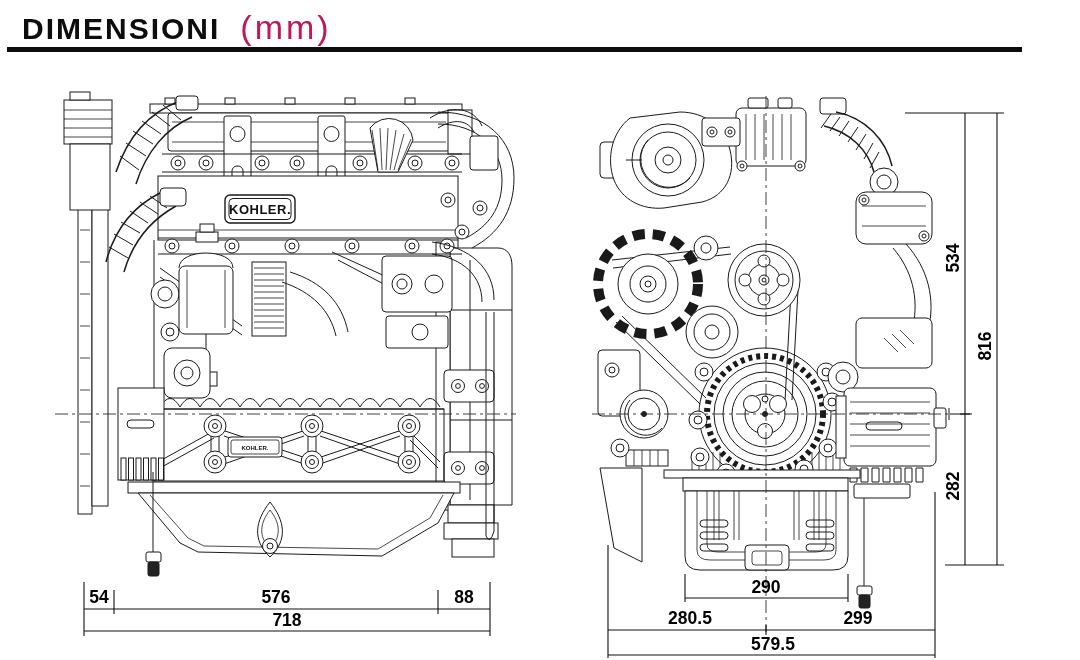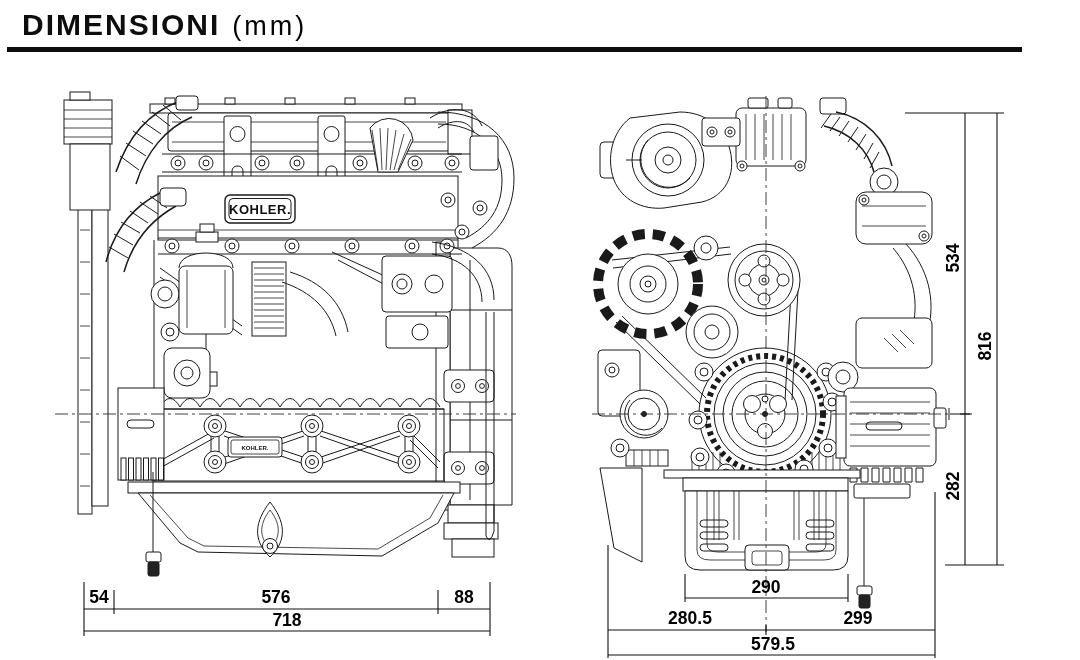--- a/index.html
+++ b/index.html
@@ -1,20 +1,20 @@
 <!DOCTYPE html>
 <html><head>
 <meta charset="utf-8">
 <style>
   html,body{margin:0;padding:0;background:#fff;}
   .page{position:relative;width:1080px;height:660px;background:#fff;overflow:hidden;
         font-family:"Liberation Sans",sans-serif;}
   .header{position:absolute;left:22px;top:8px;display:flex;align-items:baseline;gap:12px;}
   .title{font-weight:bold;font-size:30px;letter-spacing:2px;color:#0d0d0d;text-align:right;}
-  .unit{font-weight:normal;font-size:27px;letter-spacing:3px;color:#000000;}
+  .unit{font-weight:normal;font-size:34px;letter-spacing:3px;color:#be185d;margin-left:8px;}
   .rule{position:absolute;left:7px;top:47px;width:1015px;height:5px;background:#0d0d0d;}
   svg{position:absolute;left:0;top:0;}
   .ln{stroke:#1a1a1a;fill:none;stroke-width:1;}
   .ln2{stroke:#1a1a1a;fill:none;stroke-width:1.5;}
   .fw{stroke:#1a1a1a;fill:#fff;stroke-width:1;}
   .fw2{stroke:#1a1a1a;fill:#fff;stroke-width:1.4;}
   .dk{fill:#222;stroke:#1a1a1a;stroke-width:1;}
   .rib{stroke:#1a1a1a;fill:none;stroke-width:0.8;}
   .u{stroke:#1a1a1a;fill:#fff;stroke-width:1;}
   .cl{stroke:#2a2a2a;fill:none;stroke-width:0.9;stroke-dasharray:13 4 3 4;}

